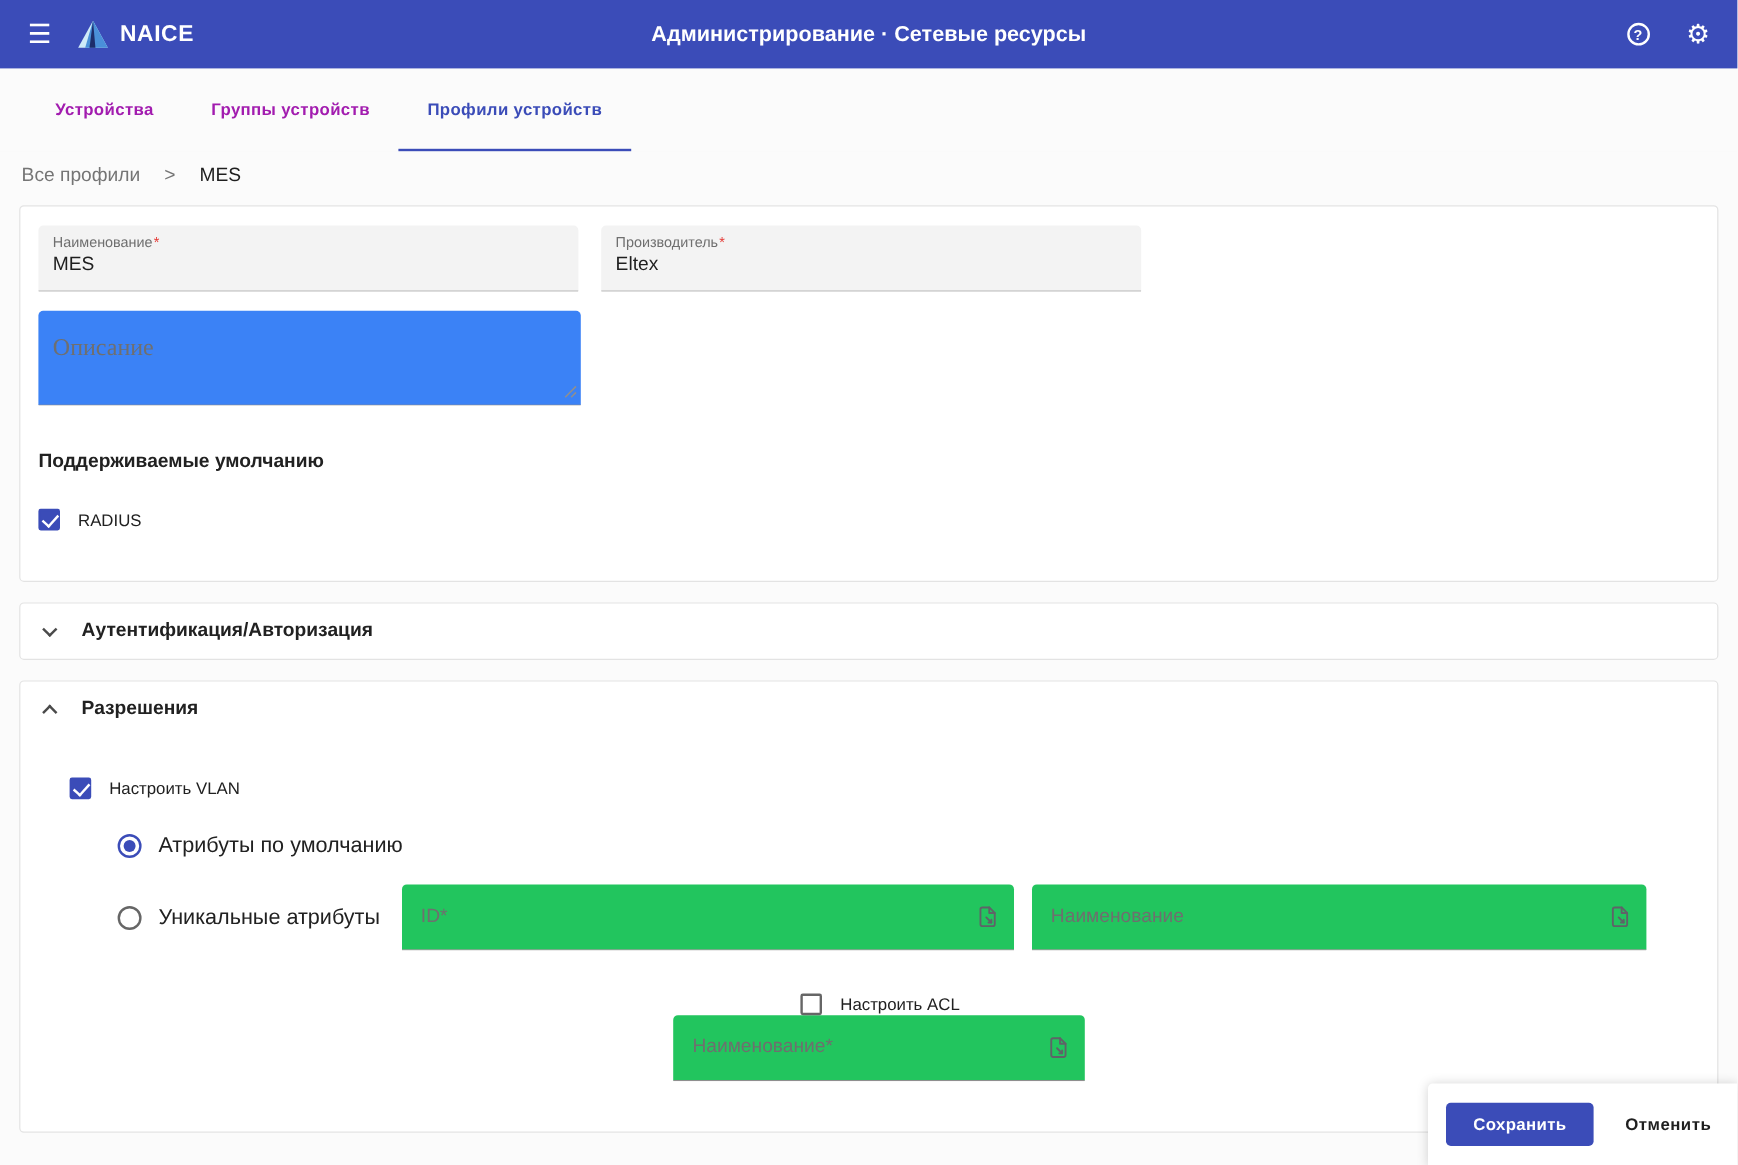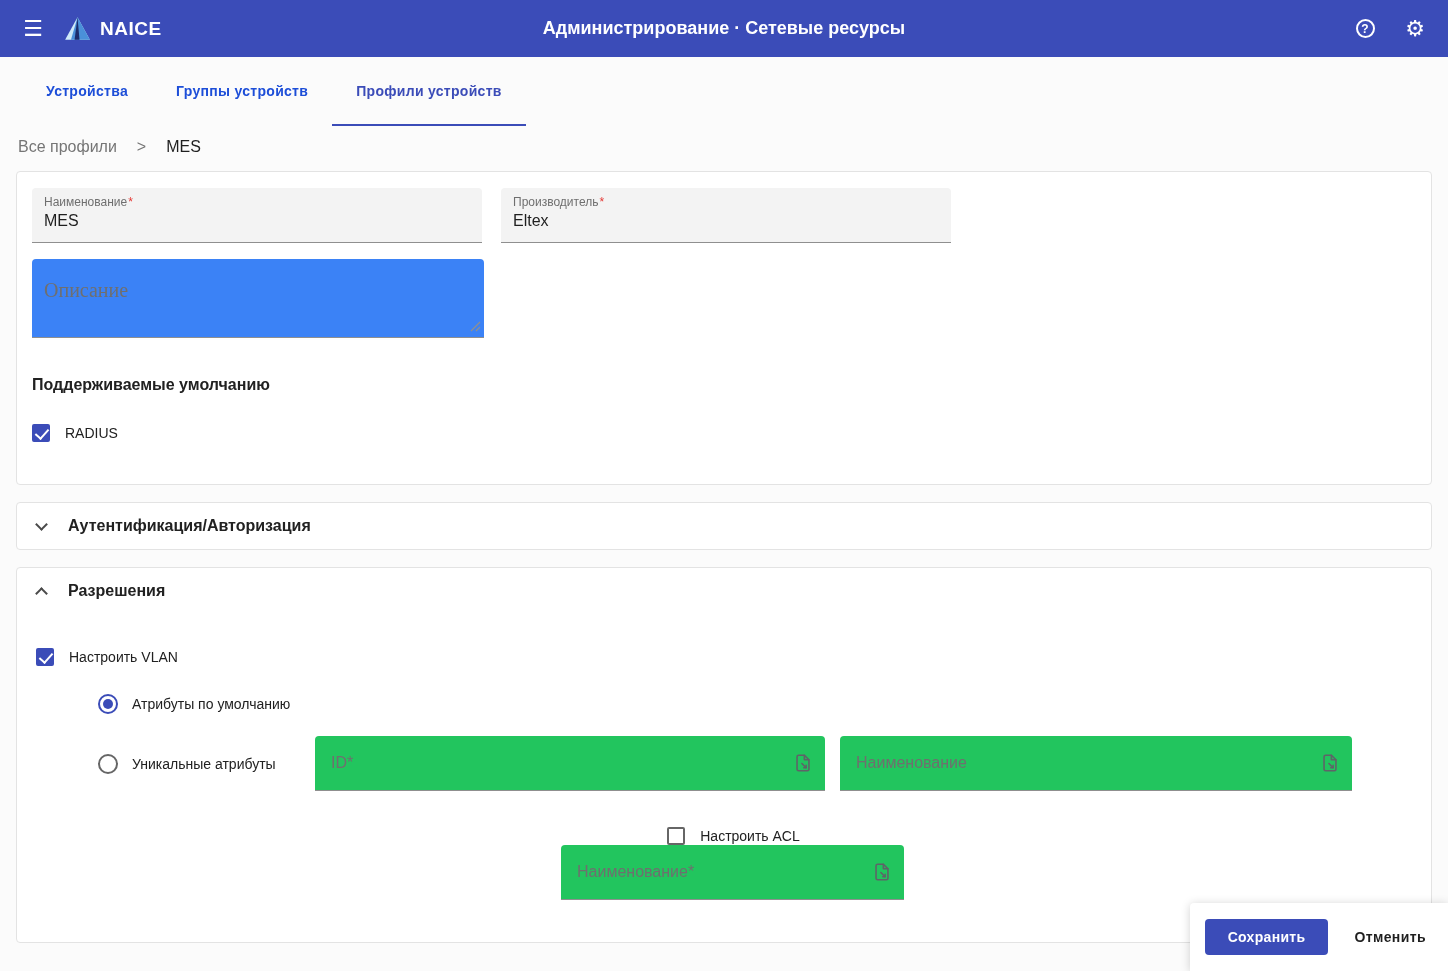--- a/index.html
+++ b/index.html
@@ -33,21 +33,21 @@
     width:19px; height:19px; border:2px solid #fff; border-radius:50%;
     font-size:12px; font-weight:700; display:flex; align-items:center; justify-content:center;
   }
   .gear-glyph{ font-size:22px; line-height:1; }
 
   
   .tabs{ display:flex; padding:0 22px; height:69px; background:#fbfbfb; }
   .tab{
     display:flex; align-items:center; padding:0 24px;
     font-size:14px; font-weight:700; letter-spacing:.3px;
-    color:#1d4ed8; cursor:pointer; border-bottom:2px solid transparent;
+    color:#a21caf; cursor:pointer; border-bottom:2px solid transparent;
   }
   .tab.active{ color:var(--primary); border-bottom-color:var(--primary); }
 
   
   .breadcrumb{ padding:12px 18px 15px; font-size:16px; display:flex; gap:20px; align-items:center; }
   .crumb-root{ color:#757575; cursor:pointer; }
   .crumb-sep{ color:#757575; }
   .crumb-current{ color:#1f1f1f; }
 
   
@@ -90,23 +90,23 @@
   .section-card{ }
   .section-header{ display:flex; align-items:center; gap:20px; padding:14px 18px; cursor:pointer; }
   .section-title{ font-size:16px; font-weight:700; }
   .chev{
     width:9px; height:9px; border-right:2px solid #4a4a4a; border-bottom:2px solid #4a4a4a;
     transform:rotate(45deg); flex:none; margin:-3px 2px 0;
   }
   .chev.up{ transform:rotate(225deg); margin-top:5px; }
 
   .perm-body{ padding:4px 16px 42px; }
-  .perm-body .check-row{ margin-left:3px; }
-
-  .radio-row{ display:flex; align-items:center; gap:14px; cursor:pointer; font-size:14px; }
+  .perm-body .check-row{ margin-left:25px; }
+
+  .radio-row{ display:flex; align-items:center; gap:14px; cursor:pointer; font-size:18px; }
   .rb{ width:20px; height:20px; border:2px solid #666; border-radius:50%; position:relative; flex:none; background:#fff; }
   .rb.selected{ border-color:var(--primary); }
   .rb.selected::after{ content:""; position:absolute; inset:3px; background:var(--primary); border-radius:50%; }
 
   .radio-default{ margin:28px 0 0 65px; }
   .radio-line{ display:flex; align-items:center; margin-top:22px; }
   .radio-line .radio-row{ margin-left:65px; min-width:199px; }
 
   .ph-field{
     height:55px; background:#22c55e; border-bottom:1px solid #8f8f8f;

